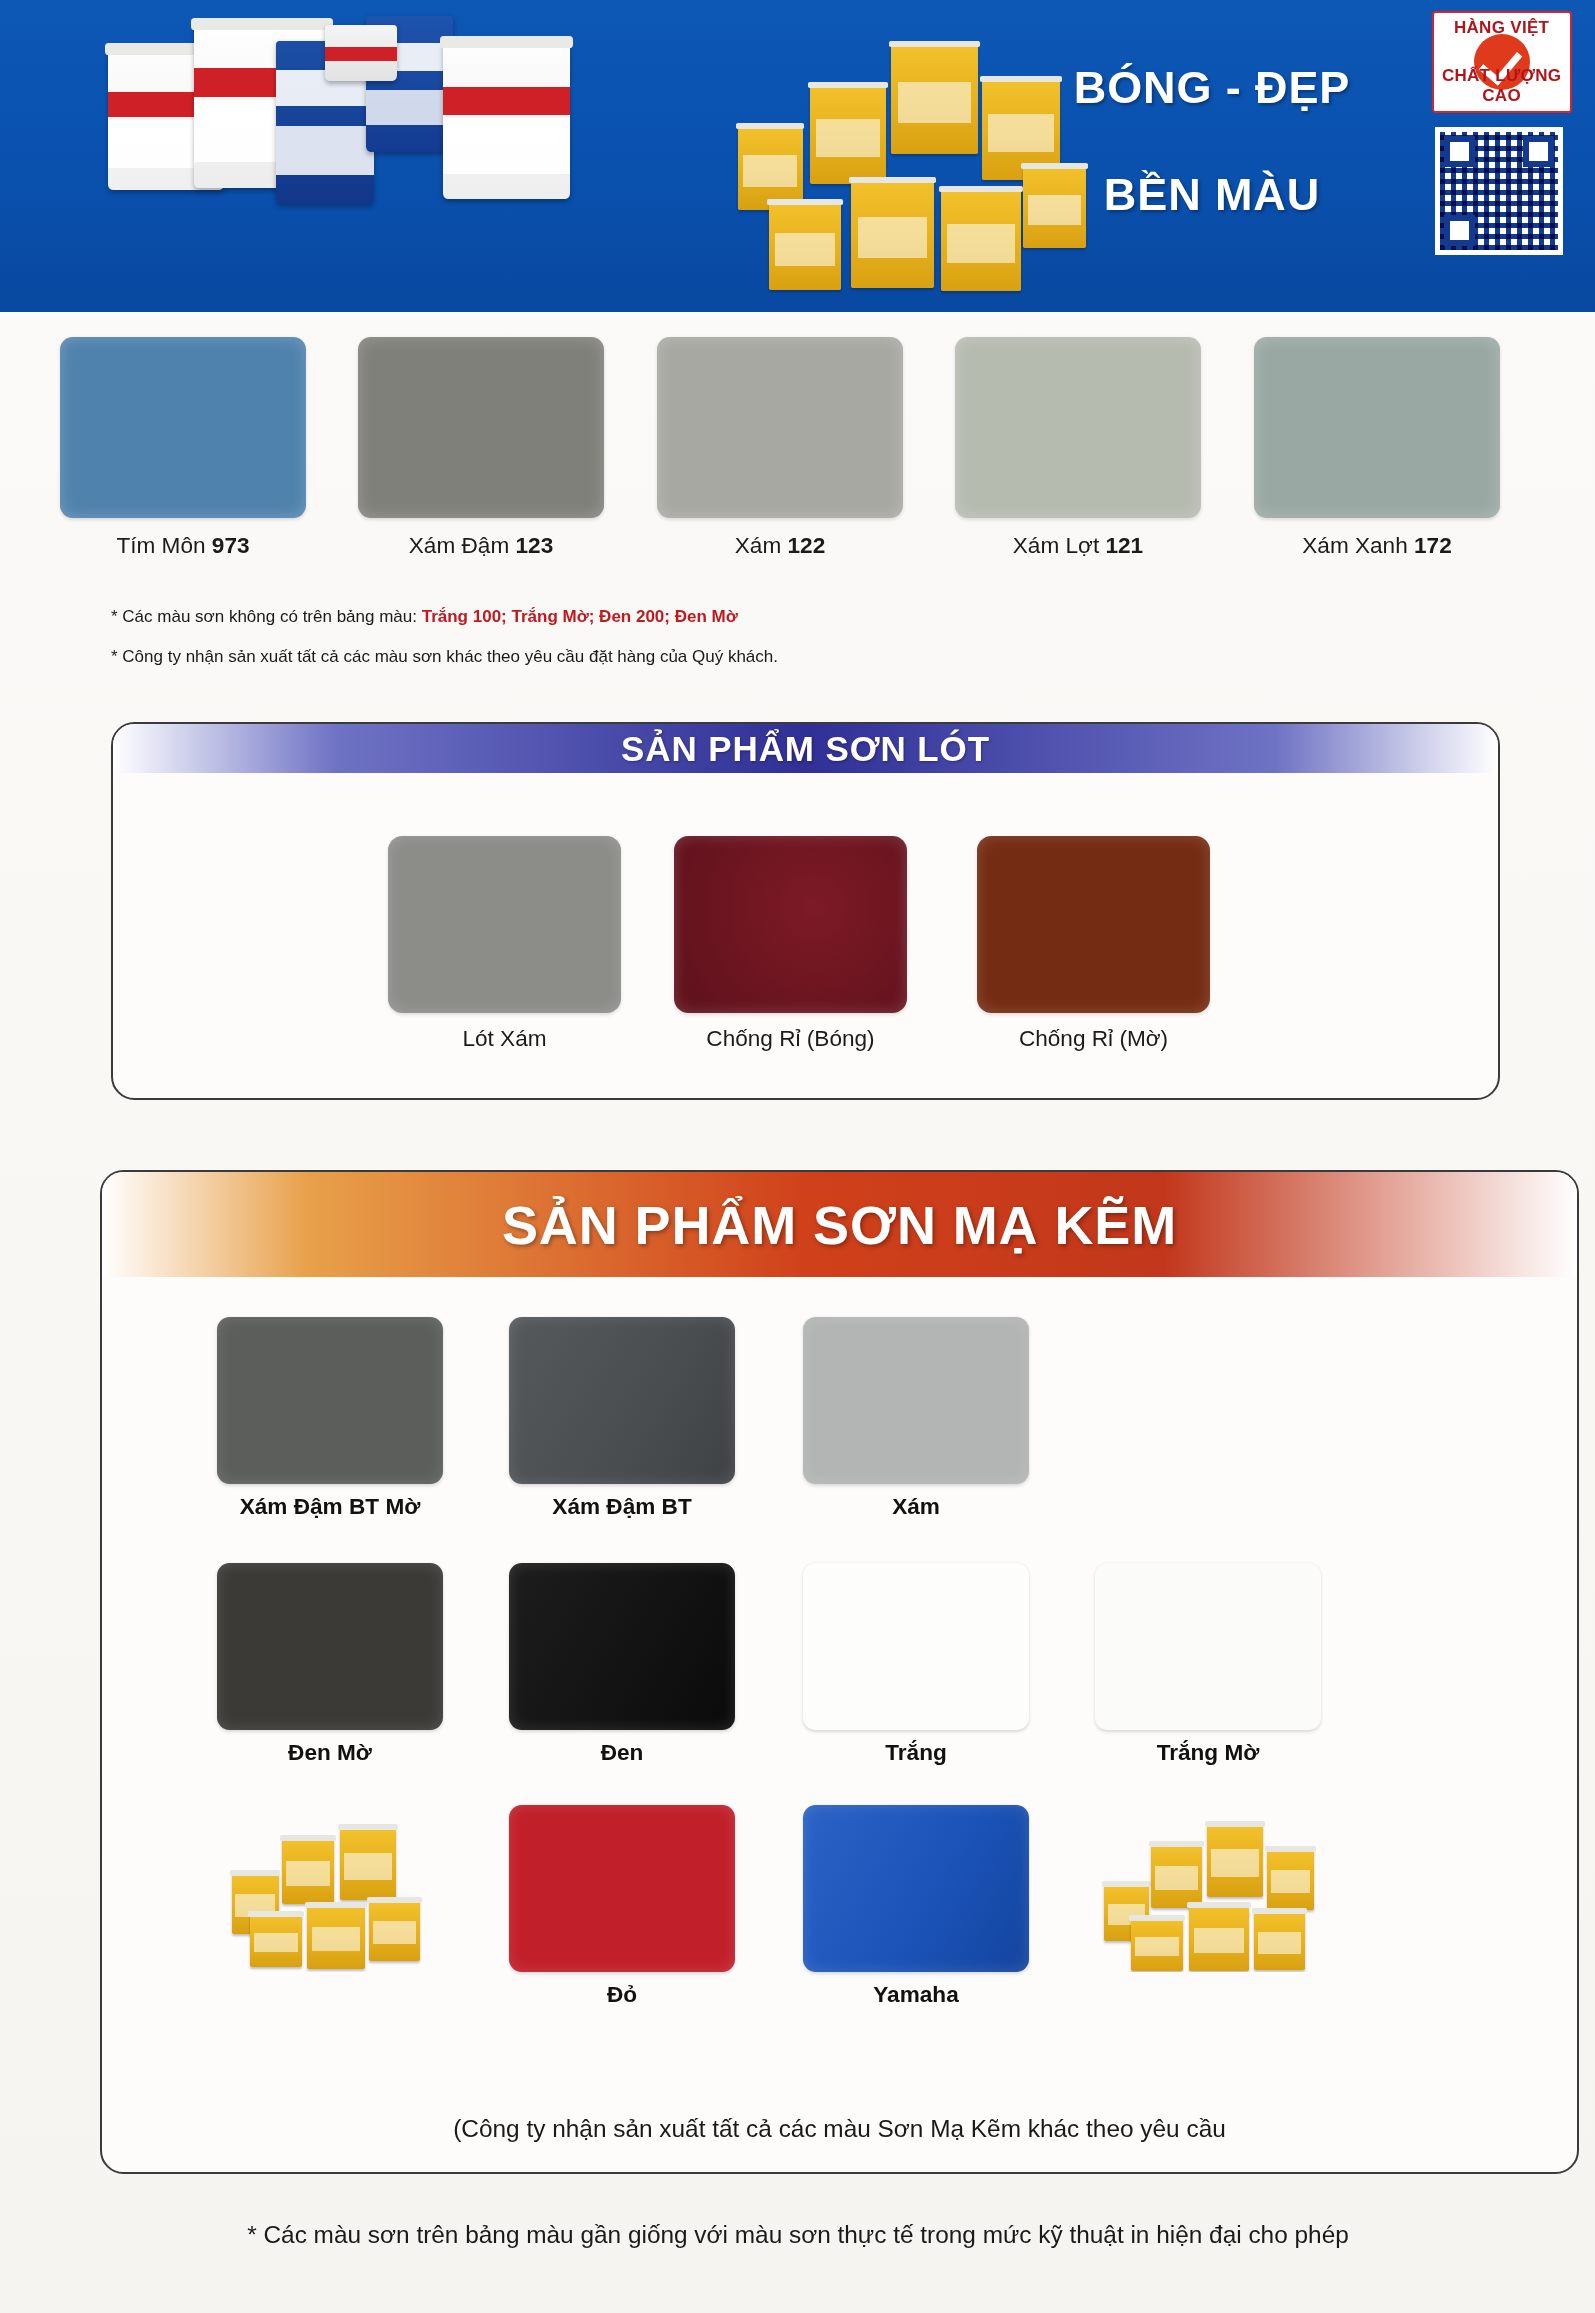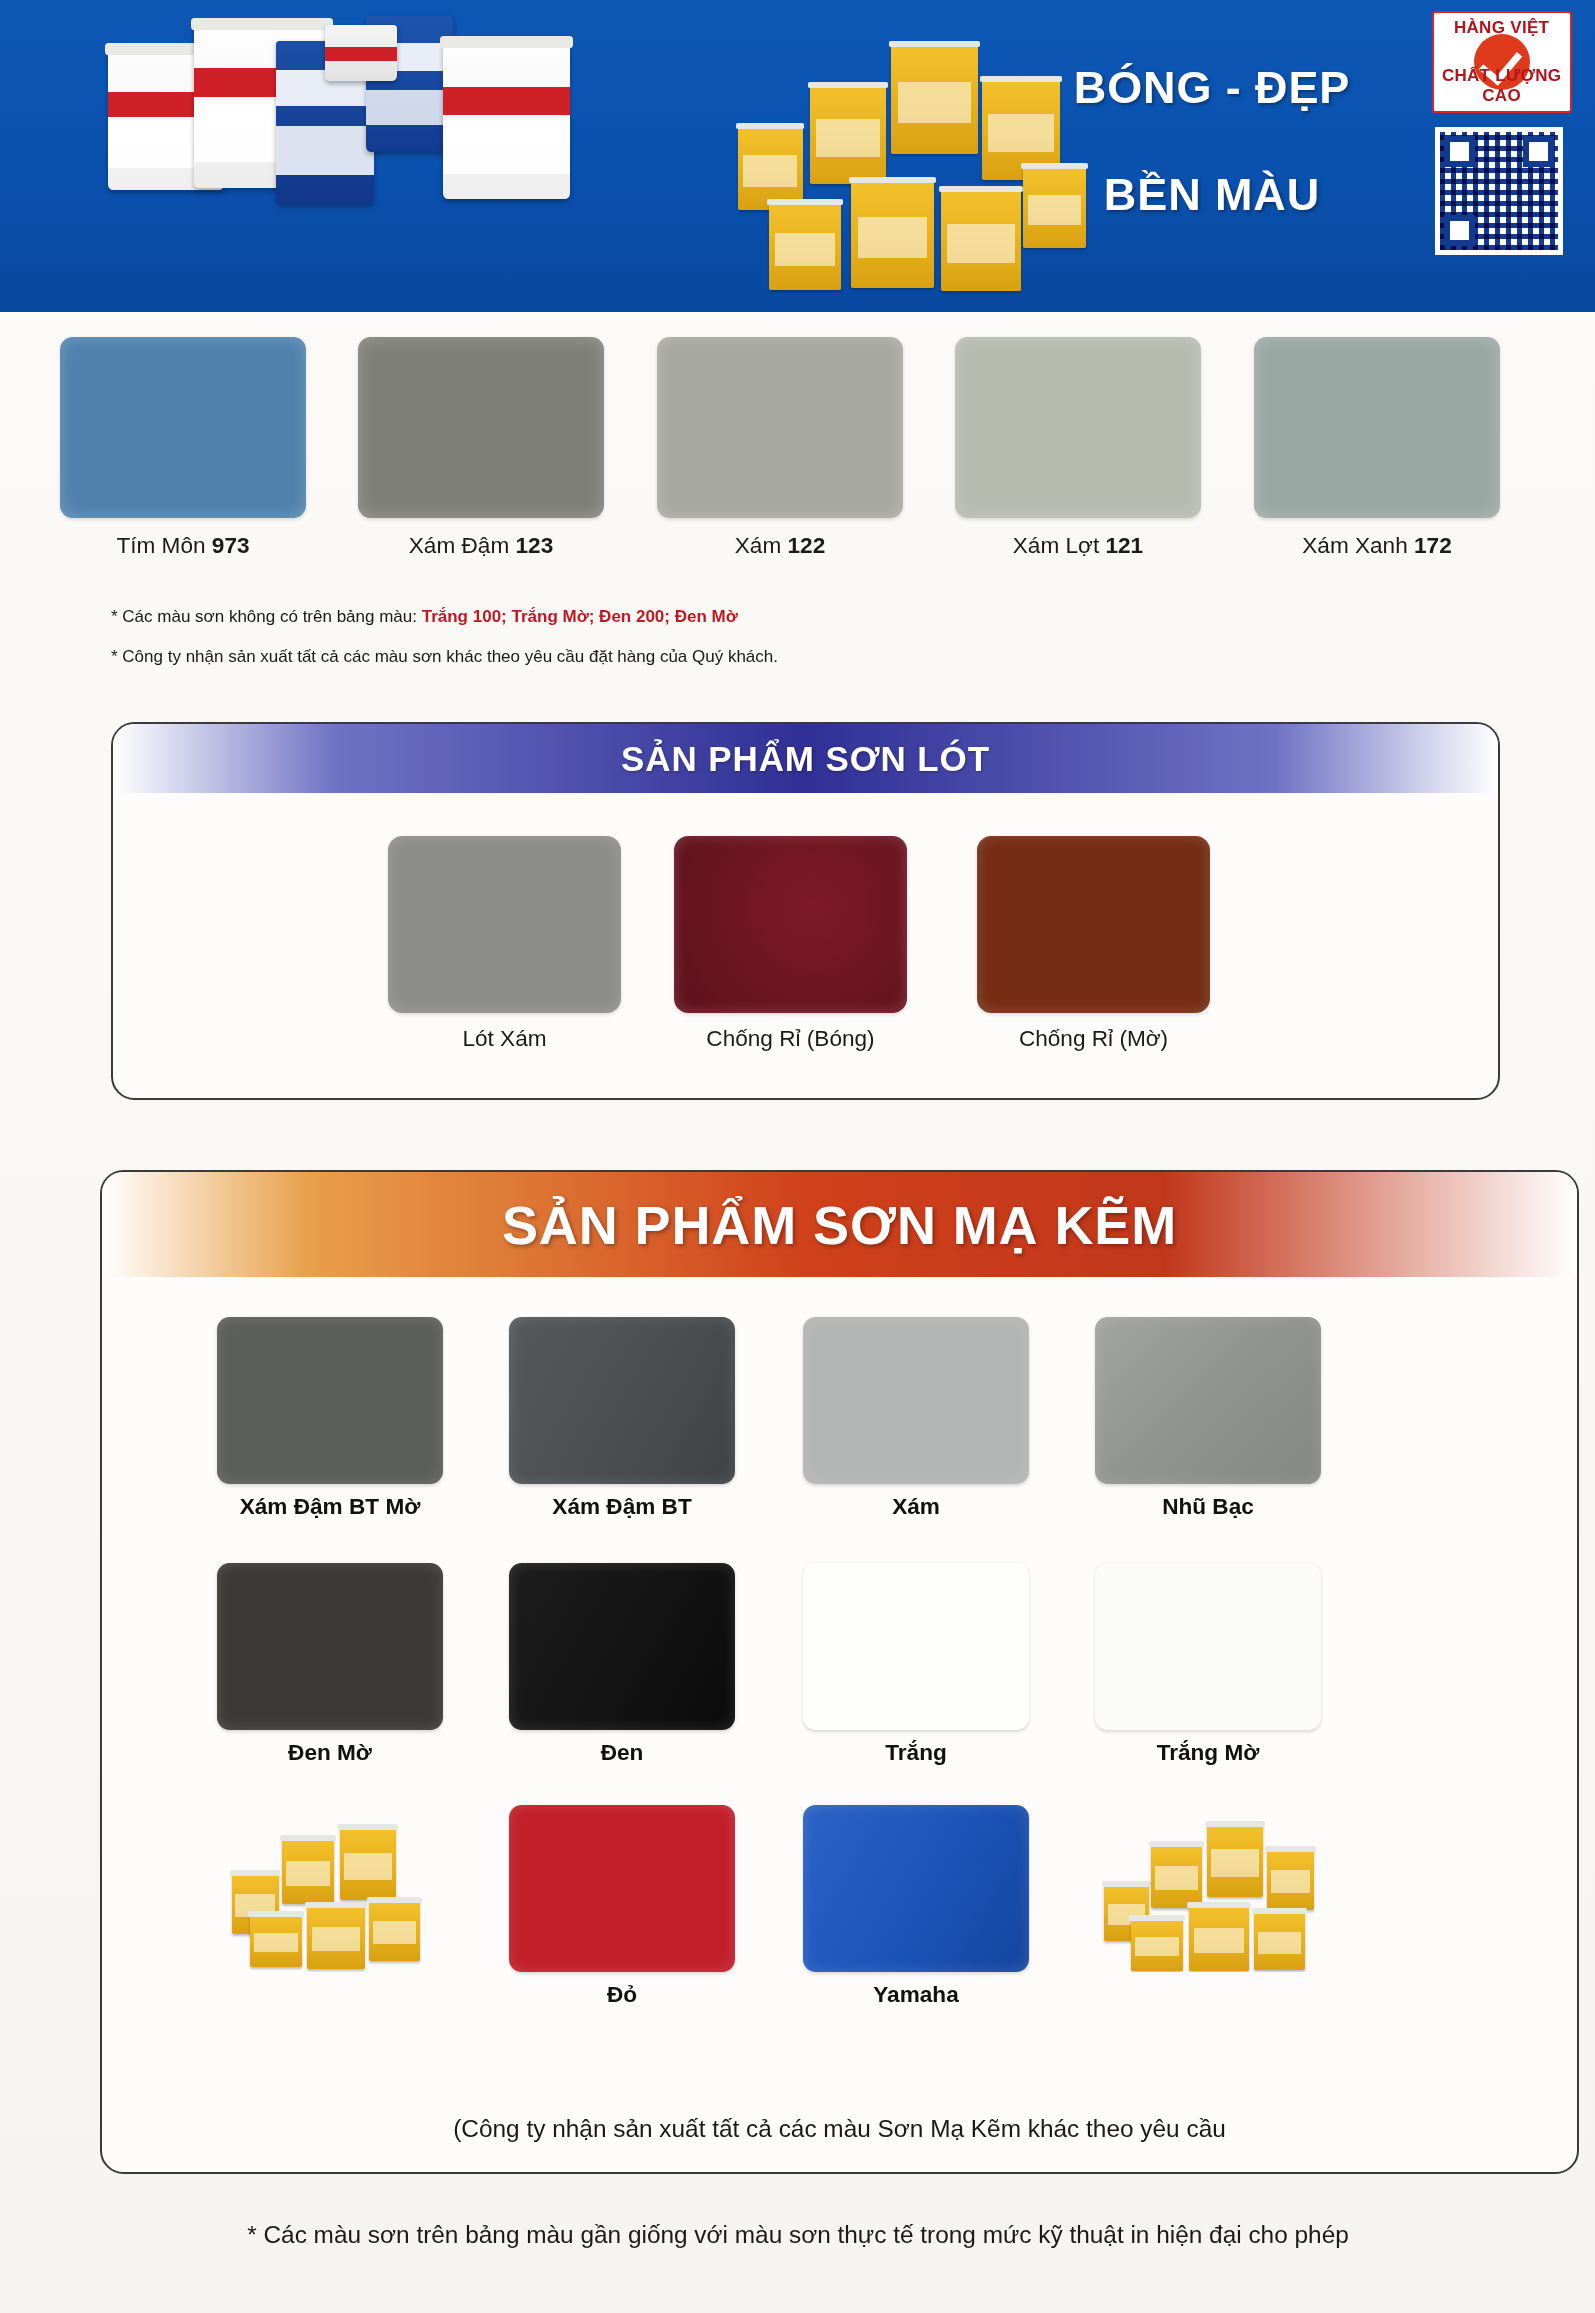--- a/index.html
+++ b/index.html
@@ -198,21 +198,21 @@
   .panel-primer {
     left: 111px;
     top: 722px;
     width: 1389px;
     height: 378px;
   }
   .panel-primer .ptitle {
     position: absolute;
     left: 0; right: 0;
     top: 0;
-    height: 69px;
+    height: 49px;
     border-radius: 21px 21px 0 0;
     background: linear-gradient(90deg,#ffffff 0%, #6f73c4 16%, #2f2f96 50%, #6f73c4 84%, #ffffff 100%);
     color: #ffffff;
     font-size: 35px;
     font-weight: bold;
     letter-spacing: 0.9px;
     display: flex;
     align-items: center;
     justify-content: center;
     text-shadow: 0.9px 0.9px 2.7px rgba(0,0,0,.35);
@@ -457,24 +457,20 @@
       <div class="cap">Xám Đậm BT Mờ</div>
     </div>
     <div class="zsw" style="left:407px;top:145px;">
       <div class="chip" style="background:linear-gradient(120deg,#55595c 0%, #494d50 60%, #3f4245 100%);"></div>
       <div class="cap">Xám Đậm BT</div>
     </div>
     <div class="zsw" style="left:701px;top:145px;">
       <div class="chip" style="background:#b3b5b4;"></div>
       <div class="cap">Xám</div>
     </div>
-    <div class="zsw" style="left:993px;top:145px;">
-      <div class="chip" style="background:linear-gradient(135deg,#a2a4a2 0%, #919391 50%, #858785 100%);"></div>
-      <div class="cap">Nhũ Bạc</div>
-    </div>
 
     <div class="zsw" style="left:115px;top:391px;">
       <div class="chip" style="background:#3b3a36;"></div>
       <div class="cap">Đen Mờ</div>
     </div>
     <div class="zsw" style="left:407px;top:391px;">
       <div class="chip" style="background:linear-gradient(120deg,#1d1d1d 0%, #121212 60%, #0a0a0a 100%);"></div>
       <div class="cap">Đen</div>
     </div>
     <div class="zsw" style="left:701px;top:391px;">

